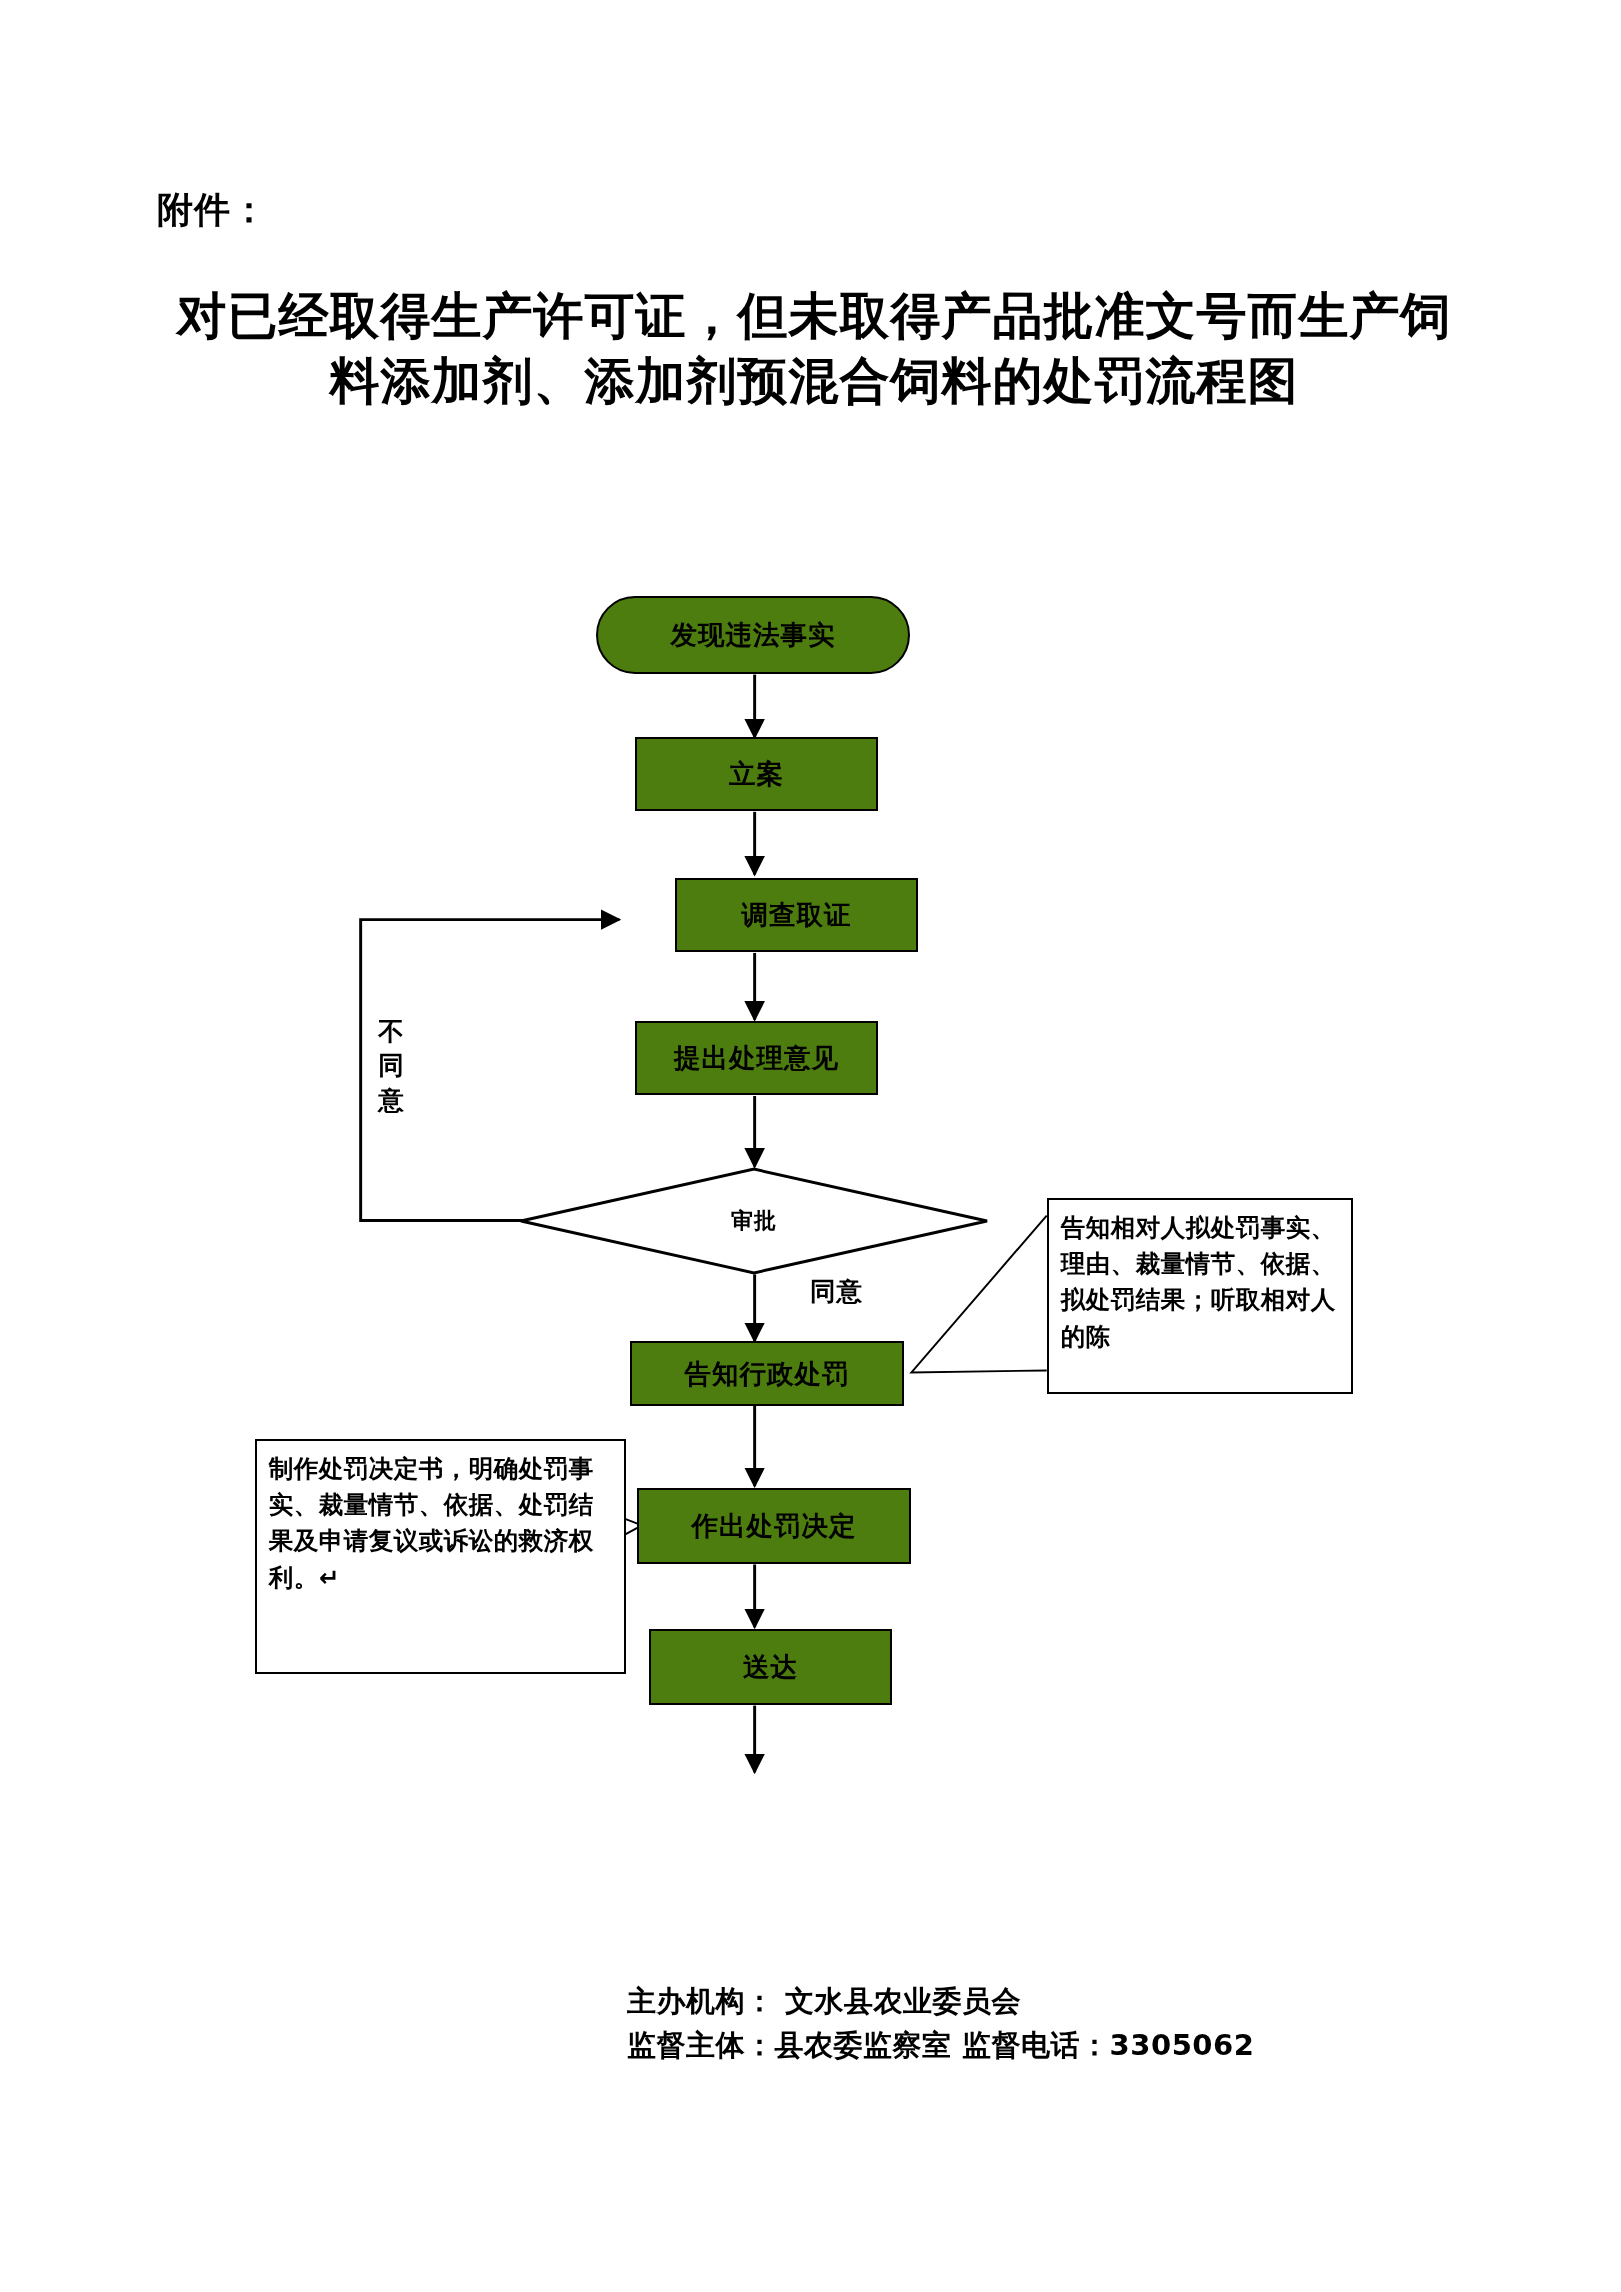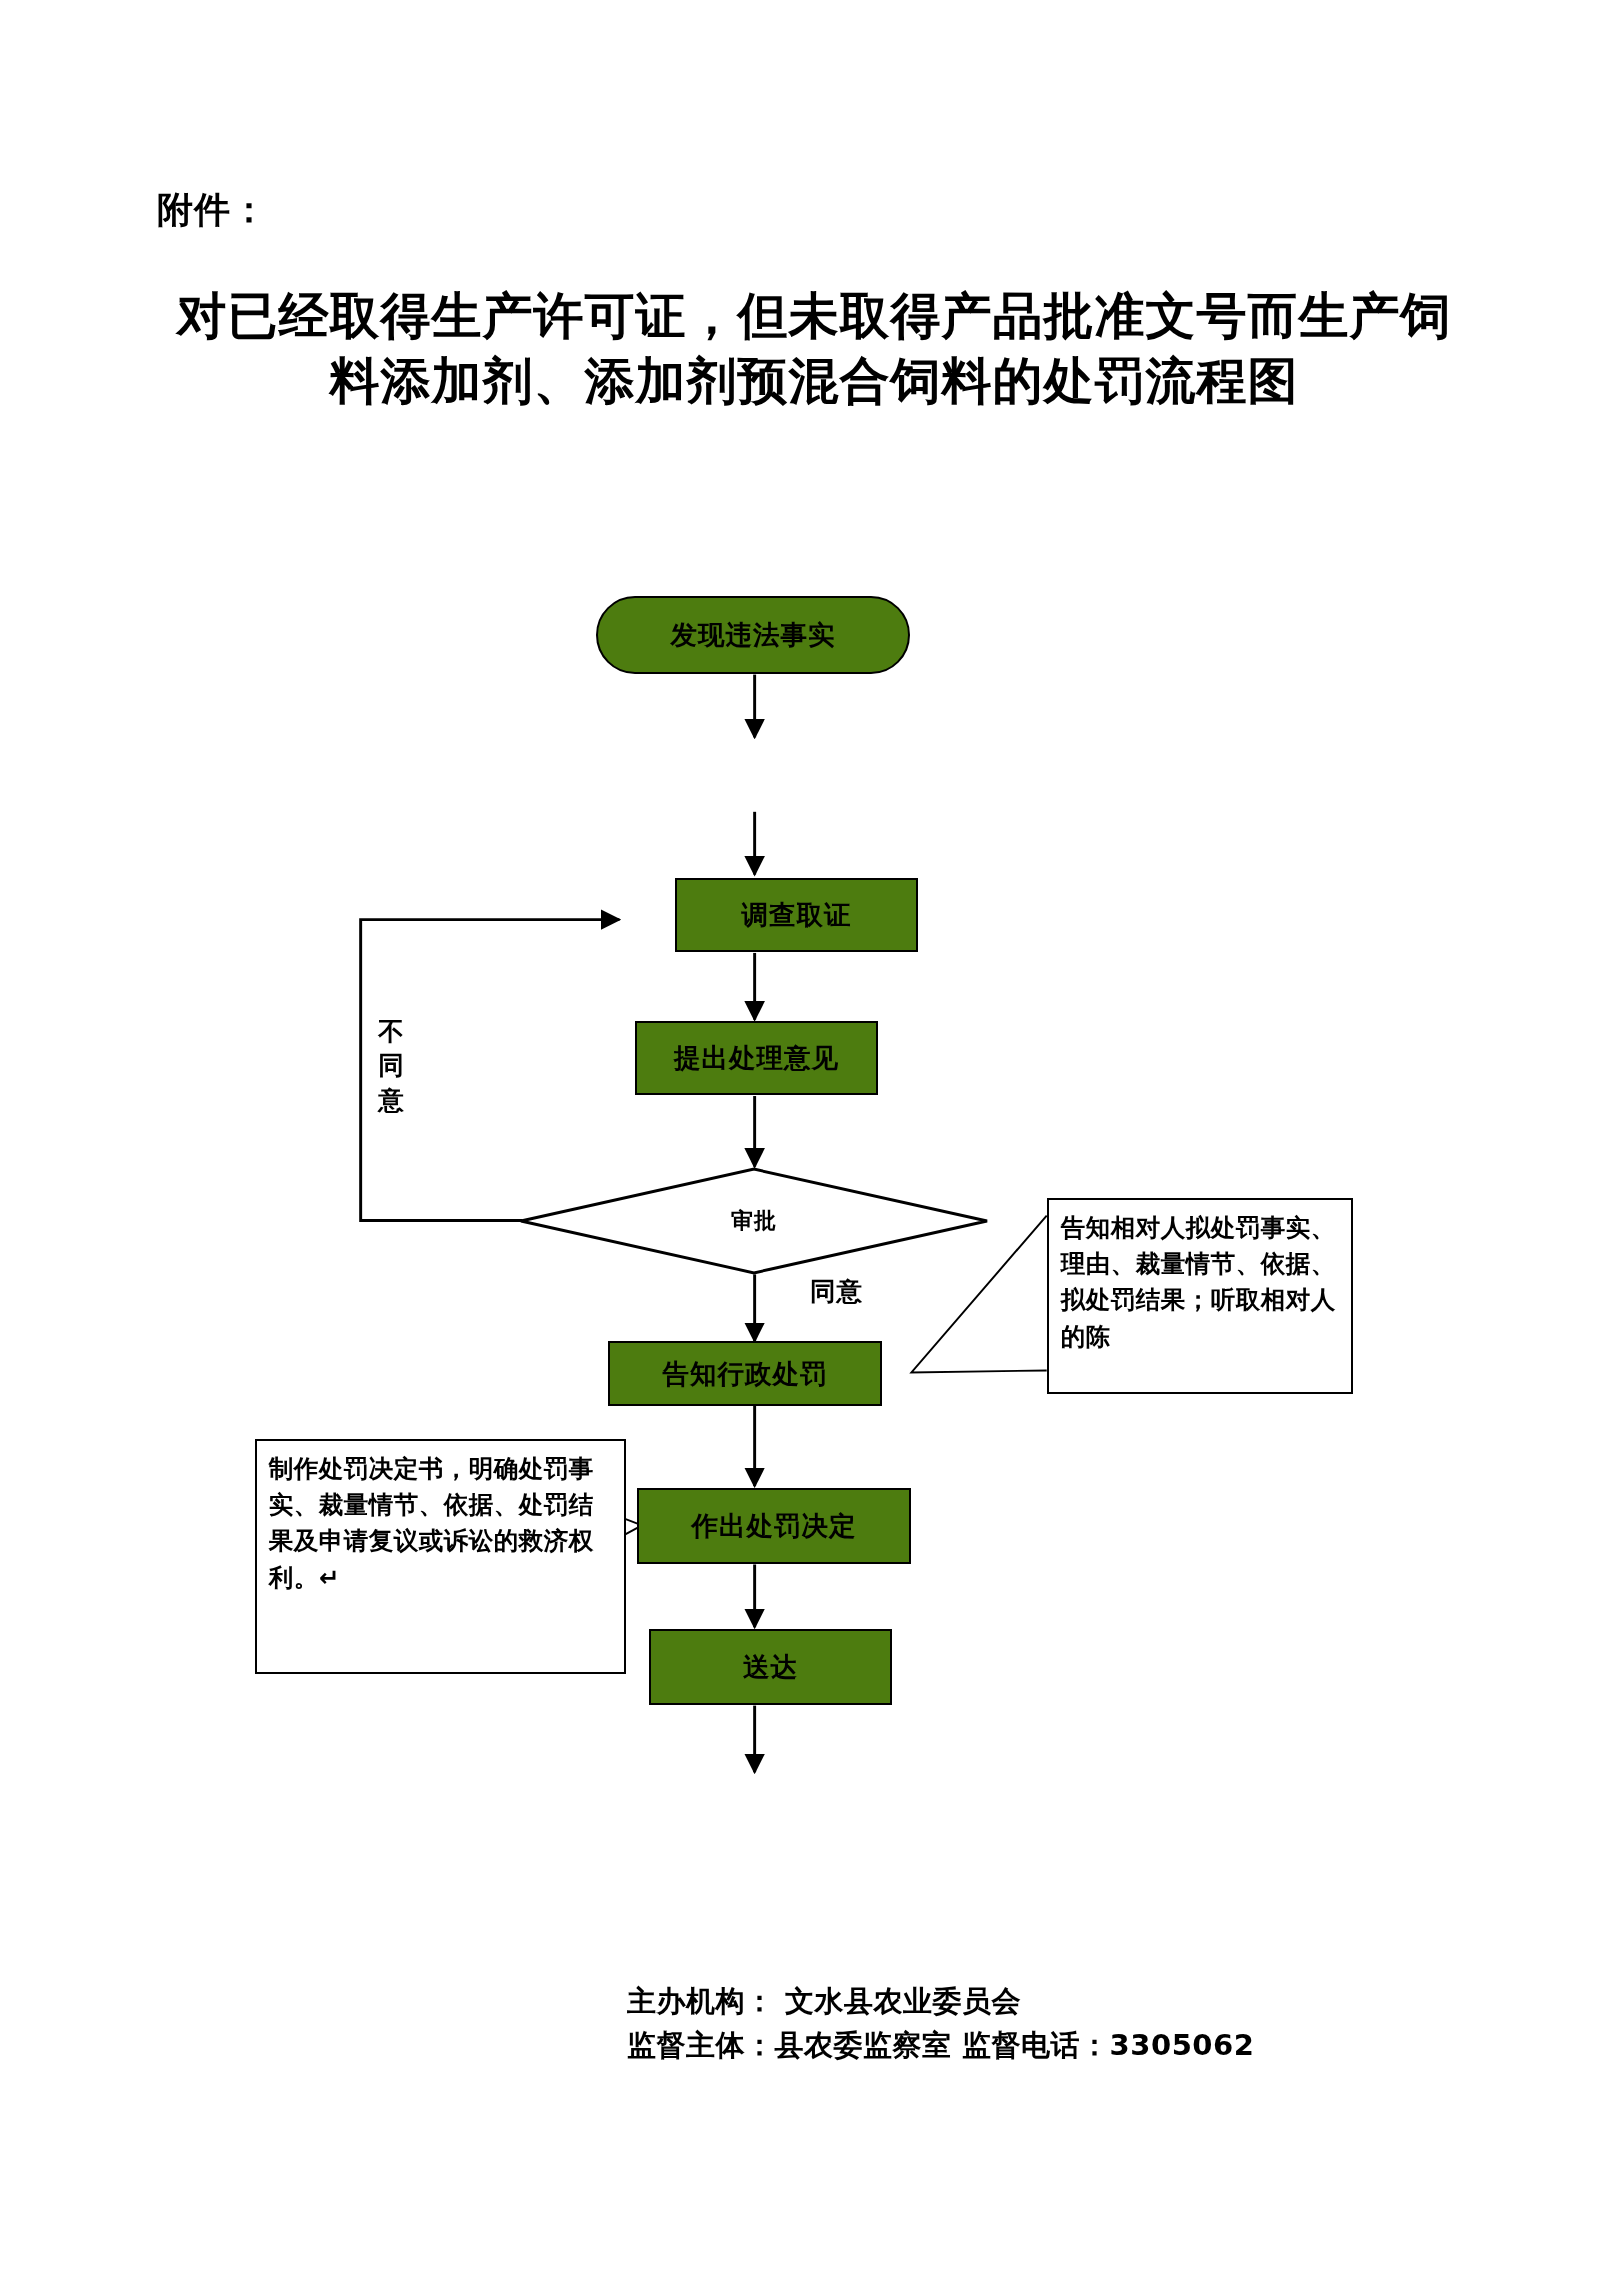--- a/index.html
+++ b/index.html
@@ -153,39 +153,42 @@
 
       <polyline points="1068,1398 930,1400 1068,1240" fill="none" stroke="#000" stroke-width="2"></polyline>
 
       <polyline points="540,1512 655,1556 540,1618" fill="none" stroke="#000" stroke-width="2"></polyline>
     </svg>
 
     <div class="node terminator" style="left:596px; top:596px; width:314px; height:78px;">
       <span>发现违法事实</span>
     </div>
 
+    <div class="node process" style="left:635px; top:737px; width:243px; height:74px;">
+      <span>立案</span>
+    </div>
 
     <div class="node process" style="left:635px; top:878px; width:243px; height:74px;margin-left:40px;">
       <span>调查取证</span>
     </div>
 
     <div class="node process" style="left:635px; top:1021px; width:243px; height:74px;justify-content:center;">
       <span>提出处理意见</span>
     </div>
 
     <div class="diamond-wrap" style="left:519px; top:1166px; width:470px; height:110px;">
       <svg width="470" height="110" viewBox="0 0 480 112">
         <polygon points="2,56 240,3 478,56 240,109" fill="#fff" stroke="#000" stroke-width="3"></polygon>
       </svg>
       <div class="diamond-label">
         <span>审批</span>
       </div>
     </div>
 
-    <div class="node process" style="left:608px; top:1341px; width:274px; height:65px;justify-content:center;">
+    <div class="node process" style="left:630px; top:1341px; width:274px; height:65px;justify-content:center;">
       <span>告知行政处罚</span>
     </div>
 
     <div class="node process" style="left:637px; top:1488px; width:274px; height:76px;">
       <span>作出处罚决定</span>
     </div>
 
     <div class="node process" style="left:649px; top:1629px; width:243px; height:76px;">
       <span>送达</span>
     </div>

